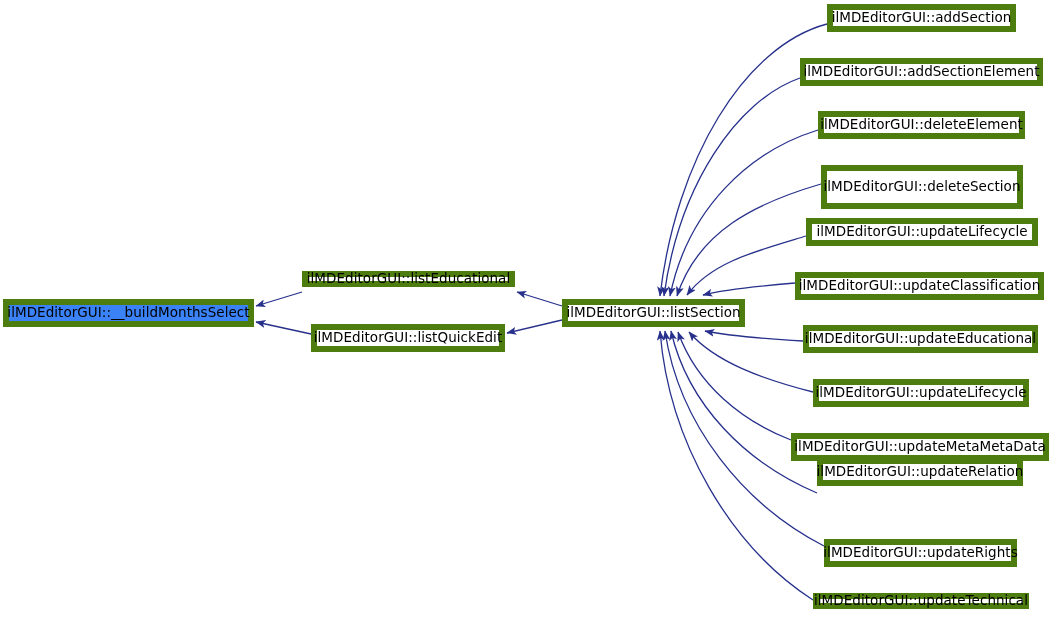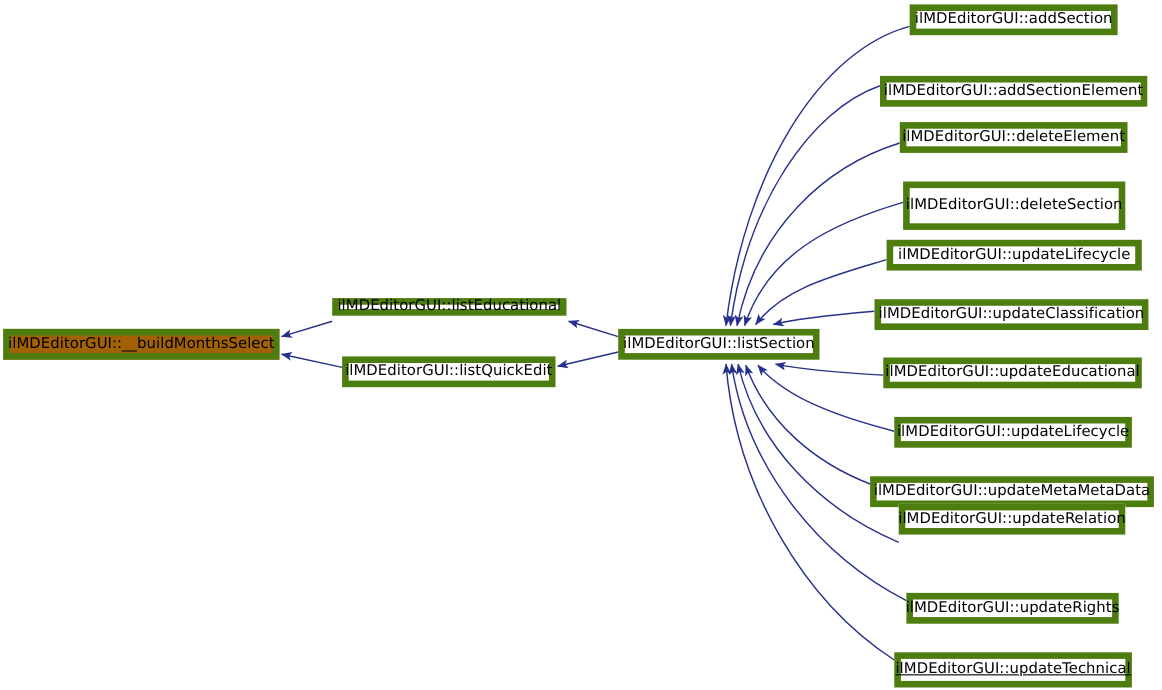--- a/index.html
+++ b/index.html
@@ -32,21 +32,21 @@
     font-size: 13.5px;
     line-height: 1;
     display: flex;
     align-items: center;
     justify-content: center;
     white-space: nowrap;
     letter-spacing: 0.05px;
     z-index: 5;
   }
   .node.highlight {
-    background: #a16207;
+    background: #3b82f6;
   }
   .node-label {
     display: block;
     padding: 0 6px;
   }
 </style>
 </head>
 <body>
 
 <div id="graph">
@@ -94,21 +94,21 @@
   </div>
 
   <div class="node" style="left:562px; top:299px; width:183px; height:28px;">
     <span class="node-label">ilMDEditorGUI::listSection</span>
   </div>
 
   <div class="node" style="left:827px; top:4px; width:189px; height:28px;">
     <span class="node-label">ilMDEditorGUI::addSection</span>
   </div>
 
-  <div class="node" style="left:800px; top:58px; width:243px; height:28px;margin-top:11px;">
+  <div class="node" style="left:800px; top:58px; width:243px; height:28px;">
     <span class="node-label">ilMDEditorGUI::addSectionElement</span>
   </div>
 
   <div class="node" style="left:818px; top:111px; width:207px; height:28px;">
     <span class="node-label">ilMDEditorGUI::deleteElement</span>
   </div>
 
   <div class="node" style="left:821px; top:165px; width:202px; height:44px;">
     <span class="node-label">ilMDEditorGUI::deleteSection</span>
   </div>
@@ -134,17 +134,17 @@
   </div>
 
   <div class="node" style="left:817px; top:458px; width:206px; height:28px;">
     <span class="node-label">ilMDEditorGUI::updateRelation</span>
   </div>
 
   <div class="node" style="left:824px; top:539px; width:193px; height:28px;">
     <span class="node-label">ilMDEditorGUI::updateRights</span>
   </div>
 
-  <div class="node" style="left:813px; top:593px; width:216px; height:32px;text-decoration:underline;">
+  <div class="node" style="left:813px; top:593px; width:216px; height:16px;">
     <span class="node-label">ilMDEditorGUI::updateTechnical</span>
   </div>
 
 </div>
 
 </body></html>

